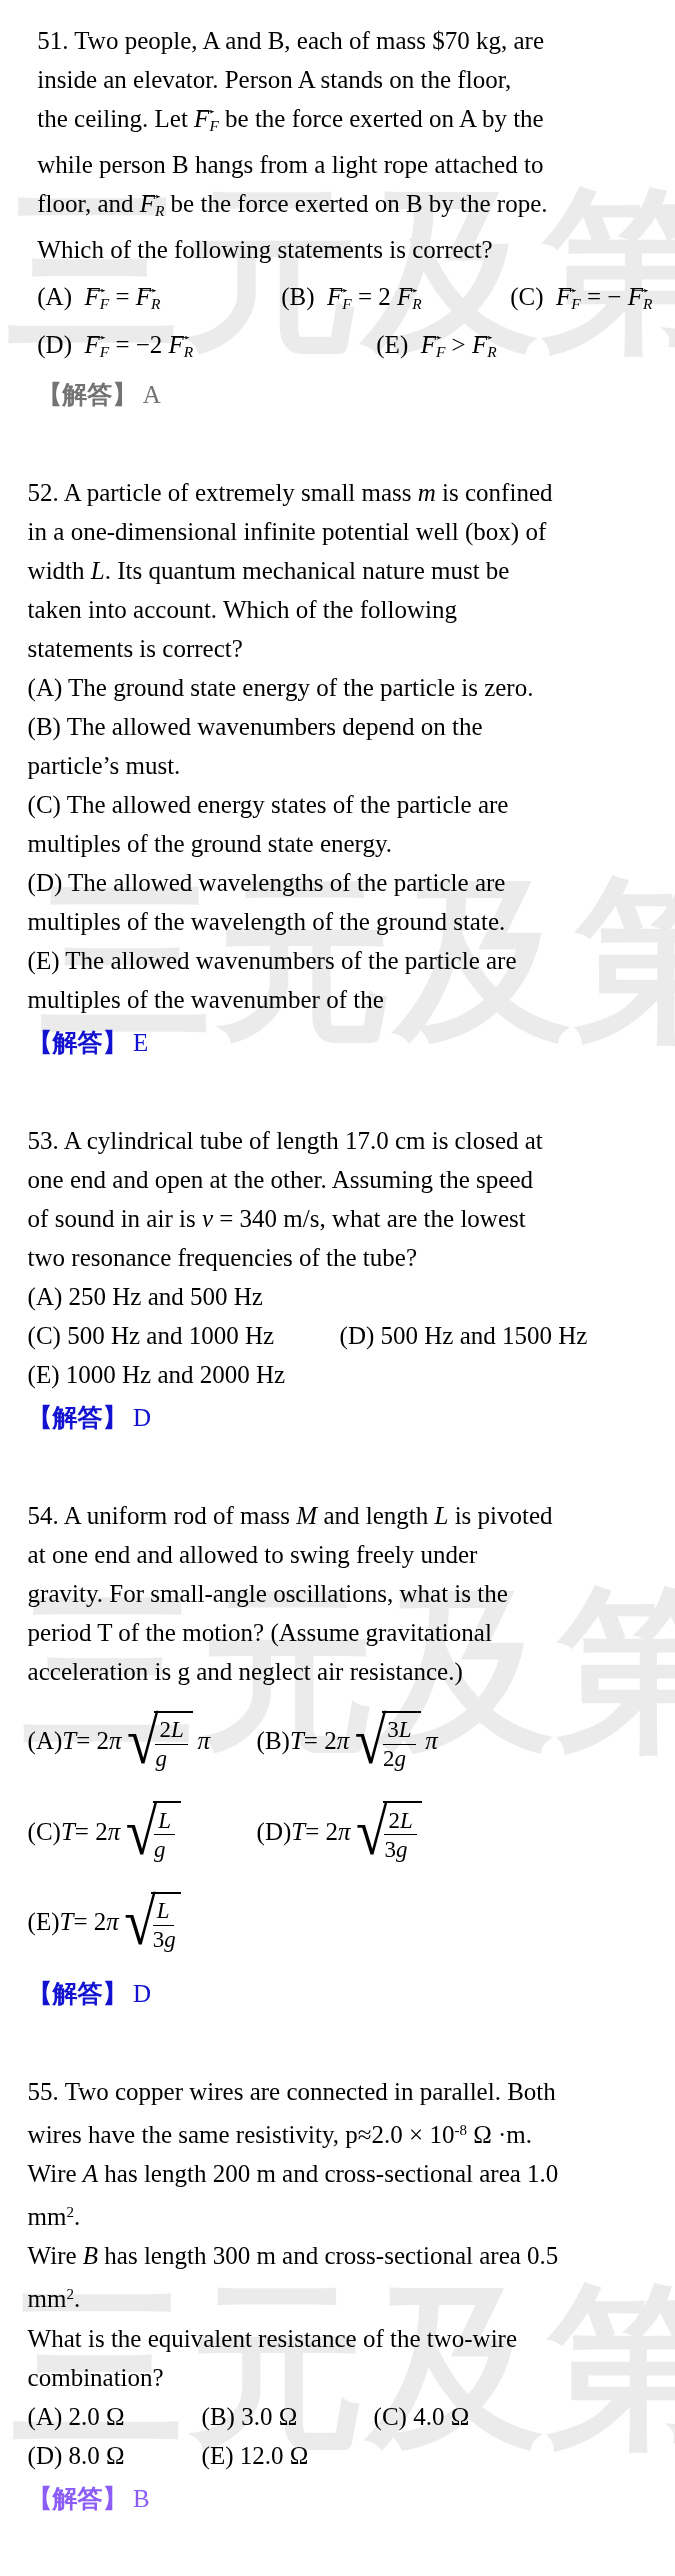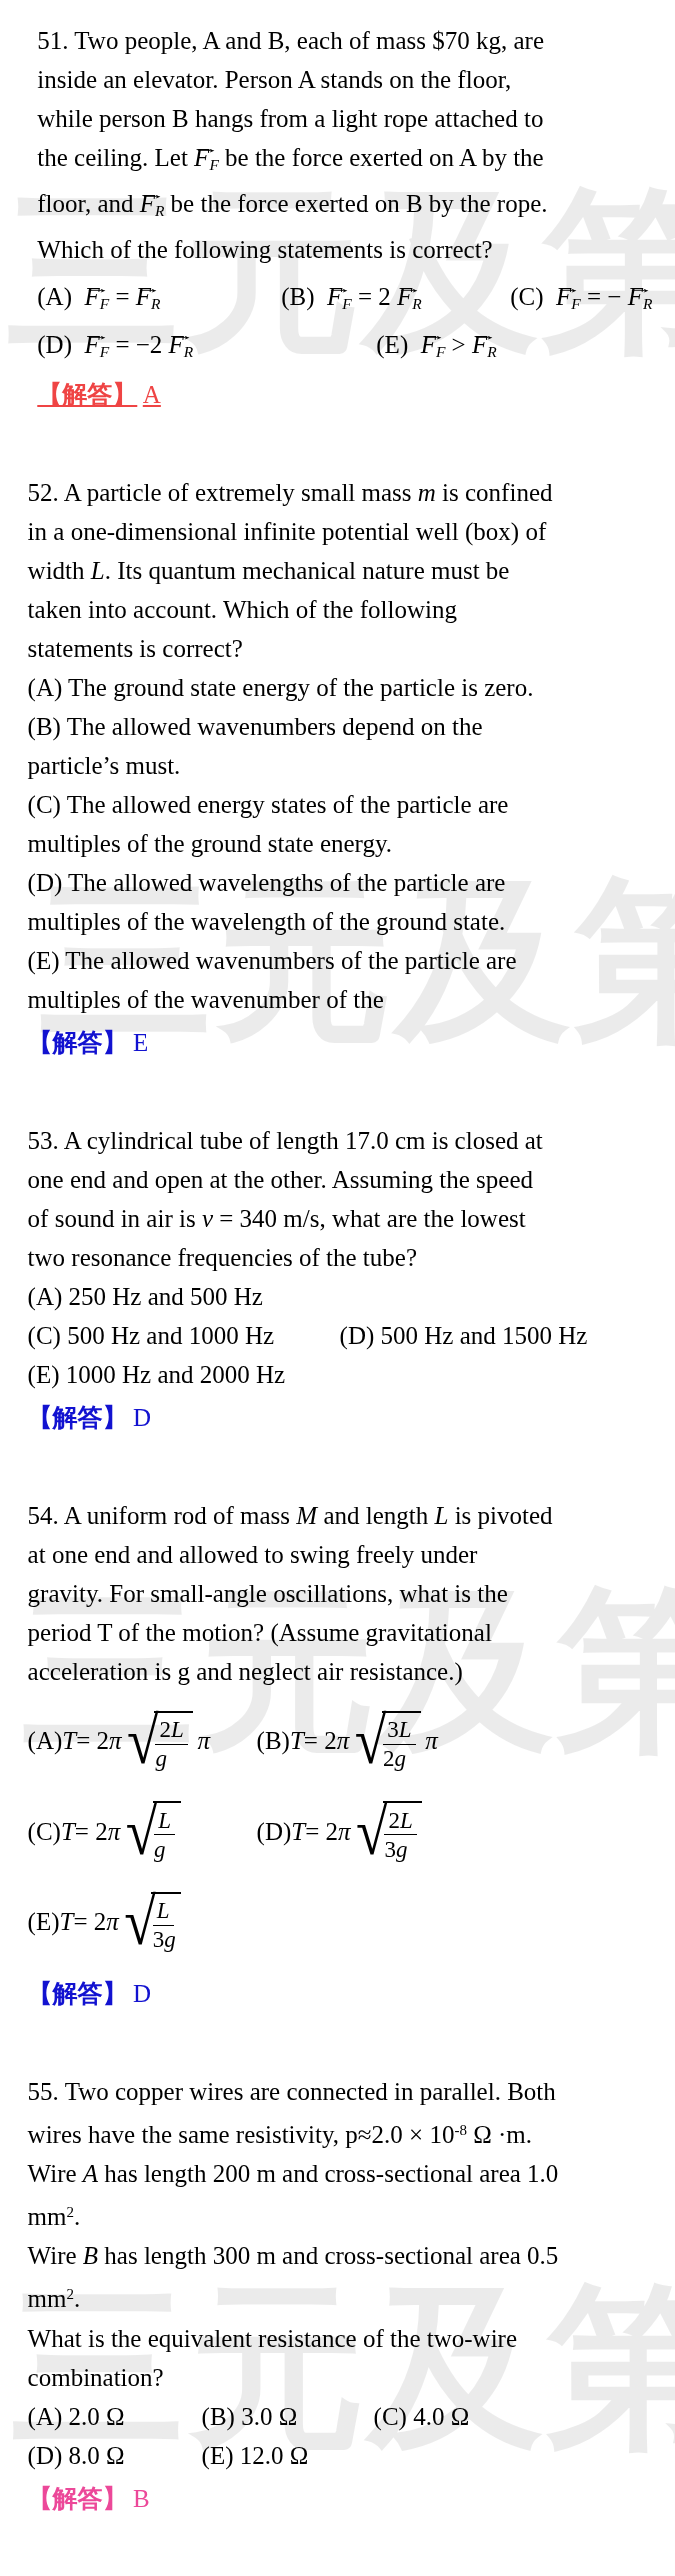--- a/index.html
+++ b/index.html
@@ -76,34 +76,34 @@
   <div class="wm wm1">三元及第</div>
   <div class="wm wm2">三元及第</div>
   <div class="wm wm3">三元及第</div>
   <div class="wm wm4">三元及第</div>
 
   <div class="content">
 
     <section class="qblock q51">
       <div class="line"><span class="sg-t">51. Two people, A and B, each of mass $70 kg, are</span></div>
       <div class="line"><span class="sg-t">inside an elevator. Person A stands on the floor,</span></div>
+      <div class="line"><span class="sg-t">the ceiling. Let</span><span class="sg-vec">F<span class="vsub">F</span></span><span class="sg-t">be the force exerted on A by the</span></div>
       <div class="line"><span class="sg-t">while person B hangs from a light rope attached to</span></div>
-      <div class="line"><span class="sg-t">the ceiling. Let</span><span class="sg-vec">F<span class="vsub">F</span></span><span class="sg-t">be the force exerted on A by the</span></div>
       <div class="line"><span class="sg-t">floor, and</span><span class="sg-vec">F<span class="vsub">R</span></span><span class="sg-t">be the force exerted on B by the rope.</span></div>
       <div class="line"><span class="sg-t">Which of the following statements is correct?</span></div>
       <div class="q51-row1">
         <div class="opt"><span class="sg-t">(A) </span><span class="sg-vec">F<span class="vsub">F</span></span><span class="sg-t">=</span><span class="sg-vec">F<span class="vsub">R</span></span></div>
         <div class="opt"><span class="sg-t">(B) </span><span class="sg-vec">F<span class="vsub">F</span></span><span class="sg-t">= 2</span><span class="sg-vec">F<span class="vsub">R</span></span></div>
         <div class="opt"><span class="sg-t">(C) </span><span class="sg-vec">F<span class="vsub">F</span></span><span class="sg-t">= −</span><span class="sg-vec">F<span class="vsub">R</span></span></div>
       </div>
       <div class="q51-row2">
         <div class="opt"><span class="sg-t">(D) </span><span class="sg-vec">F<span class="vsub">F</span></span><span class="sg-t">= −2</span><span class="sg-vec">F<span class="vsub">R</span></span></div>
         <div class="opt"><span class="sg-t">(E) </span><span class="sg-vec">F<span class="vsub">F</span></span><span class="sg-t">&gt;</span><span class="sg-vec">F<span class="vsub">R</span></span></div>
       </div>
-      <div class="answer" style="color: #ef4444; text-decoration: underline;">
+      <div class="answer" style="color: #737373;">
         <span class="ans-label">【解答】</span><span class="ans-value">A</span>
       </div>
     </section>
 
     <section class="qblock">
       <div class="line"><span class="sg-t">52. A particle of extremely small mass </span><span class="sg-i">m</span><span class="sg-t"> is confined</span></div>
       <div class="line"><span class="sg-t">in a one-dimensional infinite potential well (box) of</span></div>
       <div class="line"><span class="sg-t">width </span><span class="sg-i">L</span><span class="sg-t">. Its quantum mechanical nature must be</span></div>
       <div class="line"><span class="sg-t">taken into account. Which of the following</span></div>
       <div class="line"><span class="sg-t">statements is correct?</span></div>
@@ -236,20 +236,20 @@
       <div class="line"><span class="sg-t">combination?</span></div>
       <div class="q55-row">
         <div class="opt"><span class="sg-t">(A) 2.0 Ω</span></div>
         <div class="opt"><span class="sg-t">(B) 3.0 Ω</span></div>
         <div class="opt"><span class="sg-t">(C) 4.0 Ω</span></div>
       </div>
       <div class="q55-row">
         <div class="opt"><span class="sg-t">(D) 8.0 Ω</span></div>
         <div class="opt"><span class="sg-t">(E) 12.0 Ω</span></div>
       </div>
-      <div class="answer" style="color: #ec4899;">
+      <div class="answer" style="color: #8b5cf6;">
         <span class="ans-label">【解答】</span><span class="ans-value">B</span>
       </div>
     </section>
 
   </div>
 </div>
 
 
 </body></html>

